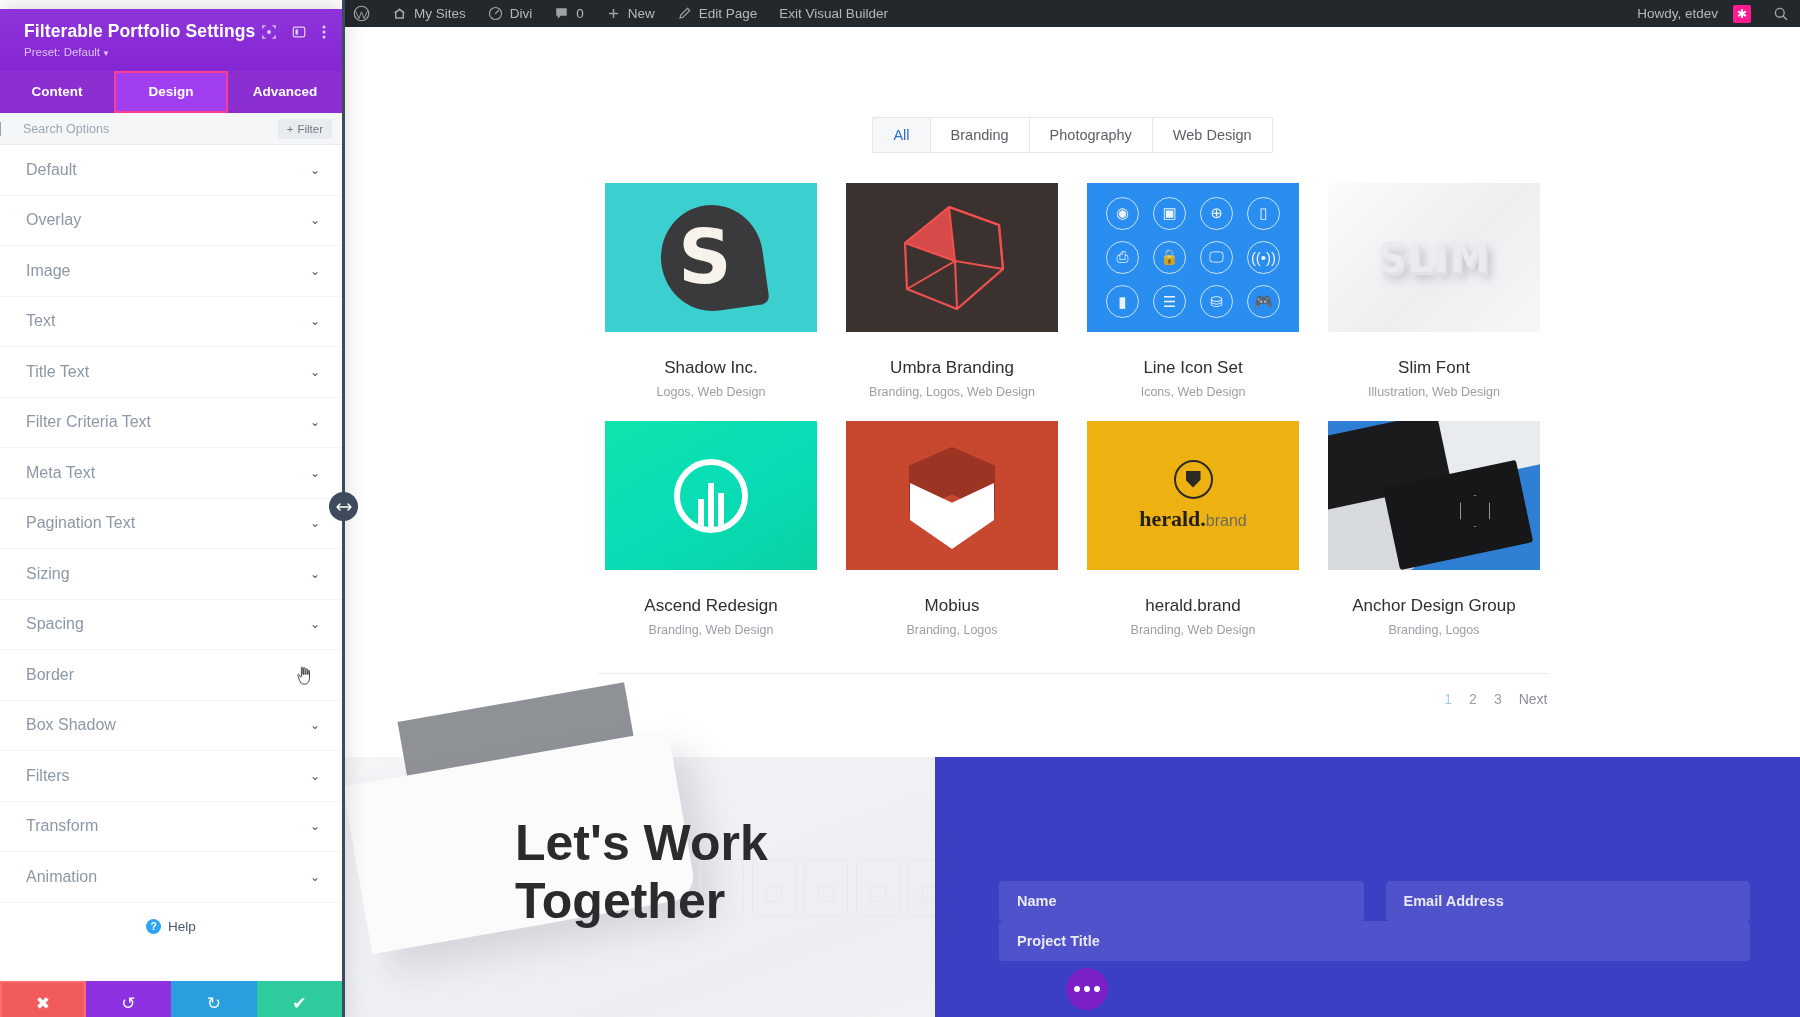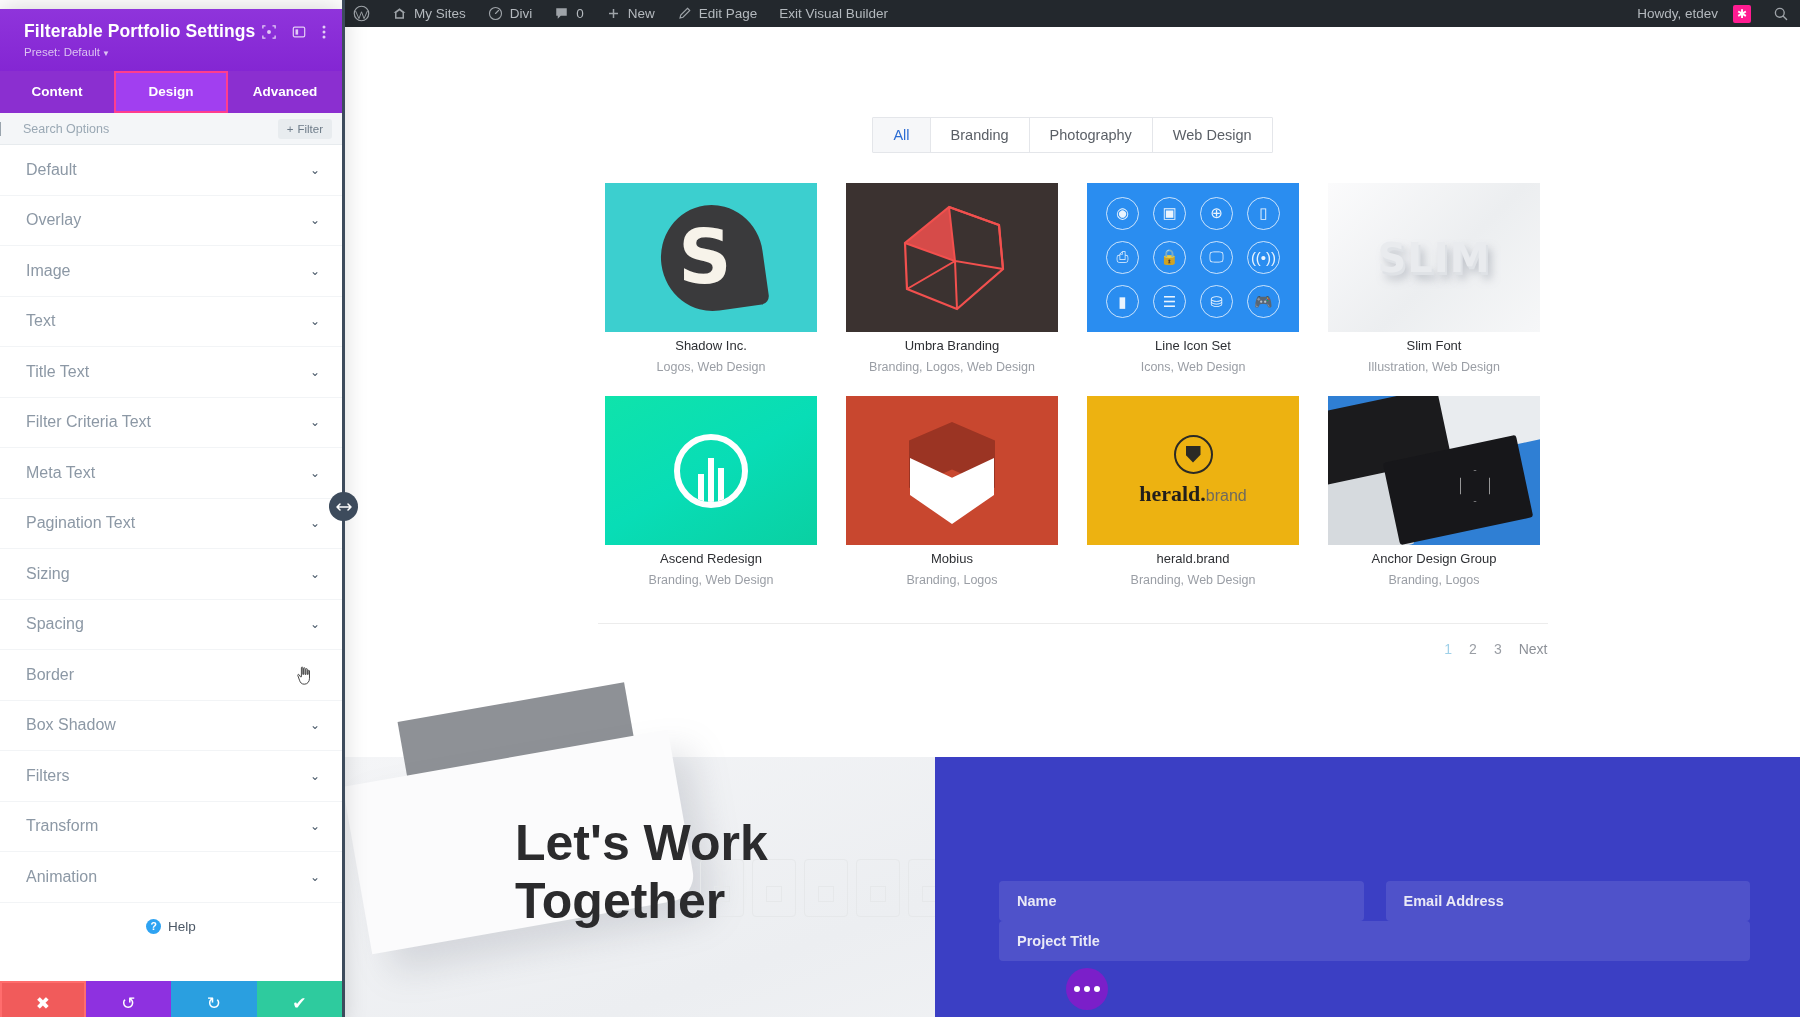--- a/index.html
+++ b/index.html
@@ -137,21 +137,21 @@
 
   .pf-grid {
     display: grid; grid-template-columns: repeat(4, 212px);
     column-gap: 29px; row-gap: 22px;
     justify-content: center; margin-top: 30px;
   }
   .pf-item { text-align: center; }
   .pf-thumb {
     width: 212px; height: 149px; position: relative; overflow: hidden;
   }
-  .pf-title { margin-top: 6px; font-size: 13px; color: #2d2f33; font-weight: 400; }
+  .pf-title { margin-top: 26px; font-size: 17px; color: #2d2f33; font-weight: 400; }
   .pf-meta { margin-top: 7px; font-size: 12.5px; color: #9a9ea5; }
 
   .pf-divider { width: 950px; margin: 36px auto 0; border-top: 1px solid #ececec; }
   .pf-pagination {
     display: flex; justify-content: flex-end; gap: 17px;
     width: 950px; margin: 17px auto 0; font-size: 14px; color: #9a9ea5;
   }
   .pg { cursor: pointer; }
   .pg.current { color: #9fd0e8; }
   .pg.next { color: #8d9198; }

